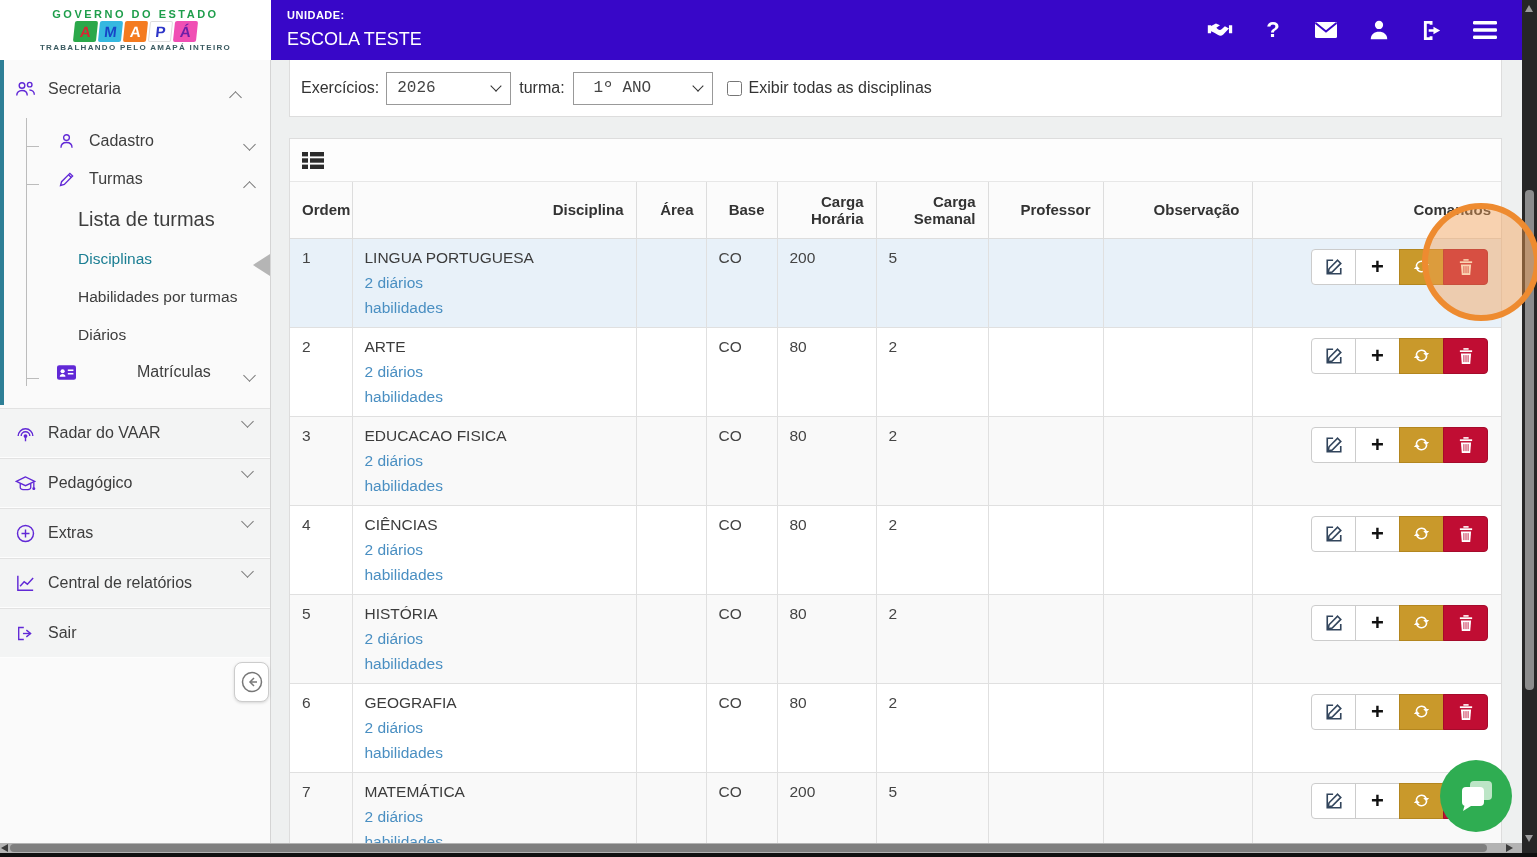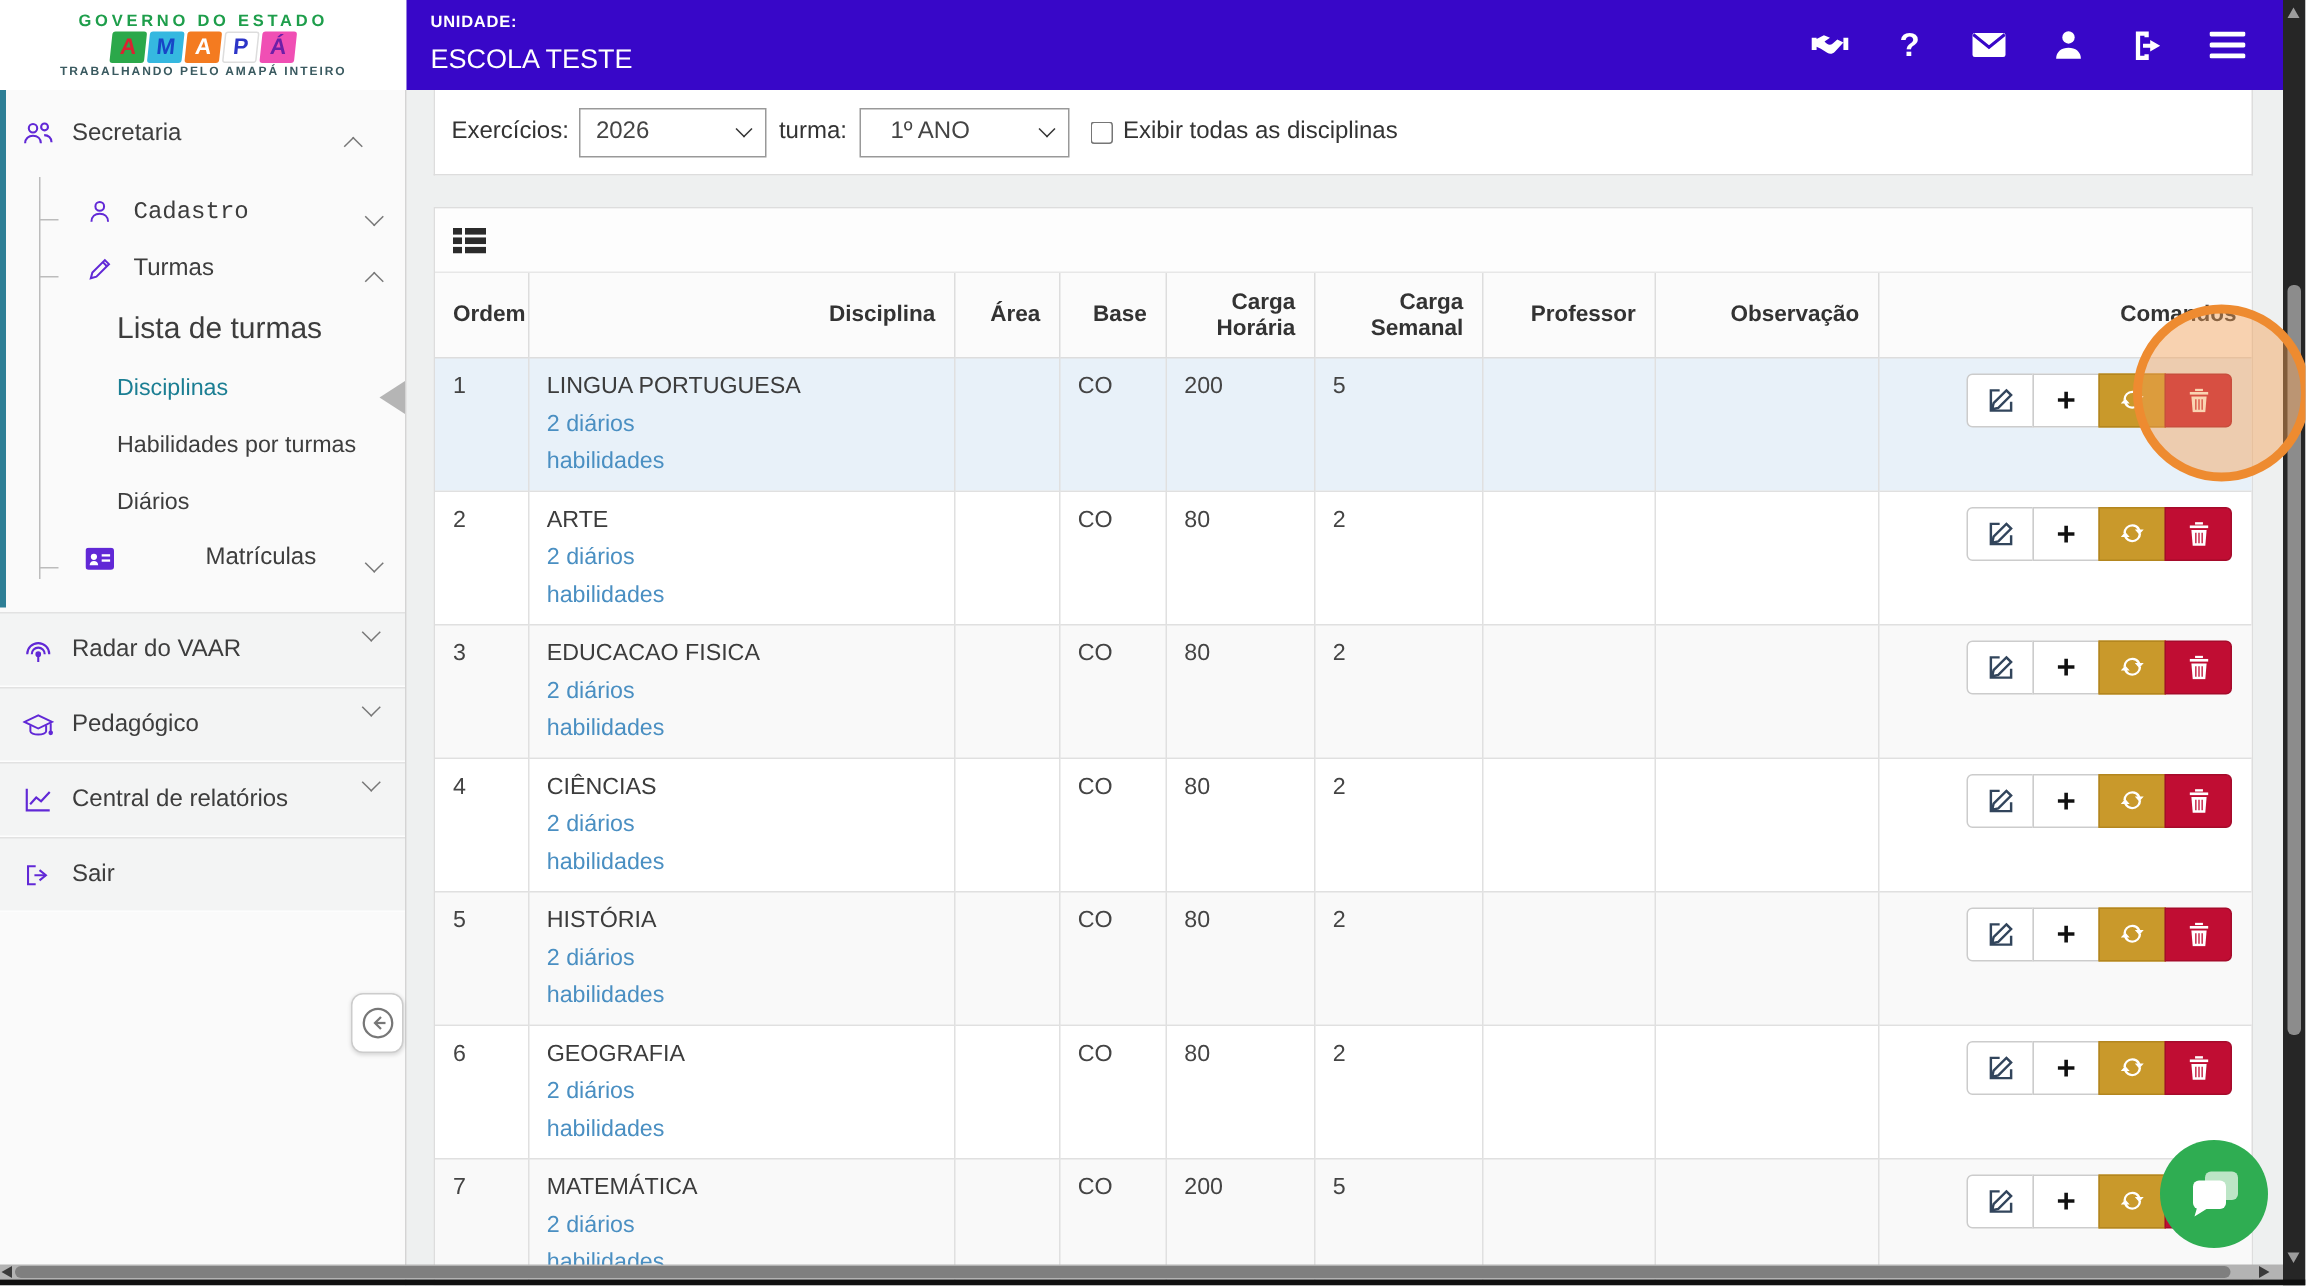--- a/index.html
+++ b/index.html
@@ -48,21 +48,21 @@
     color:#3d3d3d; font-size:16px; cursor:pointer; }
   .collapse-btn { position:absolute; left:234px; top:602px; width:35px; height:40px; background:#fff;
     border:1px solid #ccc; border-radius:8px; box-shadow:0 1px 3px rgba(0,0,0,.15);
     display:flex; align-items:center; justify-content:center; cursor:pointer; }
 
   
   .filter-card { position:absolute; left:289px; top:60px; width:1213px; height:57px; background:#fff;
     border:1px solid #ddd; border-top:none; display:flex; align-items:center; z-index:2; }
   .f-label { font-size:16px; color:#333;text-align:center; }
   .fake-select { height:33px; border:1px solid #999; background:#fff; display:flex; align-items:center;
-    justify-content:space-between; padding:0 10px; font-size:16px; color:#444; cursor:pointer; }
+    justify-content:space-between; padding:0 10px; font-size:16px; color:#444; cursor:pointer;font-family:Liberation Mono, monospace; }
   .sel-arrow { width:8px; height:8px; border-right:1.6px solid #333; border-bottom:1.6px solid #333;
     transform:rotate(45deg); margin-top:-4px; }
   .f-check { width:15px; height:15px; margin-left:14px; cursor:pointer; }
   .cb-label { font-size:16px; color:#333; margin-left:7px; }
 
   
   .table-card { position:absolute; left:289px; top:138px; width:1213px; height:719px; background:#fff;
     border:1px solid #ddd; overflow:hidden; z-index:2; }
   .card-header { height:43px; border-bottom:1px solid #e7e7e7; background:#fdfdfd;
     display:flex; align-items:center; padding-left:12px; }
@@ -173,21 +173,21 @@
     </span>
     <span>Secretaria</span>
     <span class="chev up"></span>
   </div>
 
   <div class="tree-vline"></div>
   <div class="tree-dash" style="top:86px;"></div>
   <div class="tree-dash" style="top:124px;"></div>
   <div class="tree-dash" style="top:318px;"></div>
 
-  <div class="s-row" style="left:55px; top:72px; width:203px;font-family:Liberation Mono, monospace;">
+  <div class="s-row" style="left:55px; top:72px; width:203px;">
     <span class="s-icon">
       <svg width="17" height="18" viewBox="0 0 20 20" fill="none" stroke="#6128d6" stroke-width="1.6">
           <circle cx="10" cy="6" r="3.4"></circle>
           <path d="M3.5 18c0-4 2.9-6.2 6.5-6.2s6.5 2.2 6.5 6.2"></path>
         </svg>
     </span>
     <span>Cadastro</span>
     <span class="chev down" style="right:4px;"></span>
   </div>
 
@@ -251,20 +251,30 @@
             <path d="M6 9.5v4.5c0 1.4 2.7 2.6 6 2.6s6-1.2 6-2.6V9.5"></path>
             <path d="M21.5 8v6"></path>
             <circle cx="21.5" cy="15.3" r="1" fill="#6128d6"></circle>
           </svg>
       </span>
       <span>Pedagógico</span>
       <span class="chev down"></span>
     </div>
     <div class="lower-item">
       <span class="s-icon">
+        <svg width="19" height="19" viewBox="0 0 20 20" fill="none" stroke="#6128d6" stroke-width="1.5">
+            <circle cx="10" cy="10" r="8.4"></circle>
+            <path d="M10 5.8v8.4M5.8 10h8.4"></path>
+          </svg>
+      </span>
+      <span>Extras</span>
+      <span class="chev down"></span>
+    </div>
+    <div class="lower-item">
+      <span class="s-icon">
         <svg width="19" height="18" viewBox="0 0 21 20" fill="none" stroke="#6128d6" stroke-width="1.6">
             <path d="M2 2v16h17"></path>
             <path d="M4.5 13.5l4.5-5 3.6 2.8L19 4.5"></path>
           </svg>
       </span>
       <span>Central de relatórios</span>
       <span class="chev down"></span>
     </div>
     <div class="lower-item">
       <span class="s-icon">

